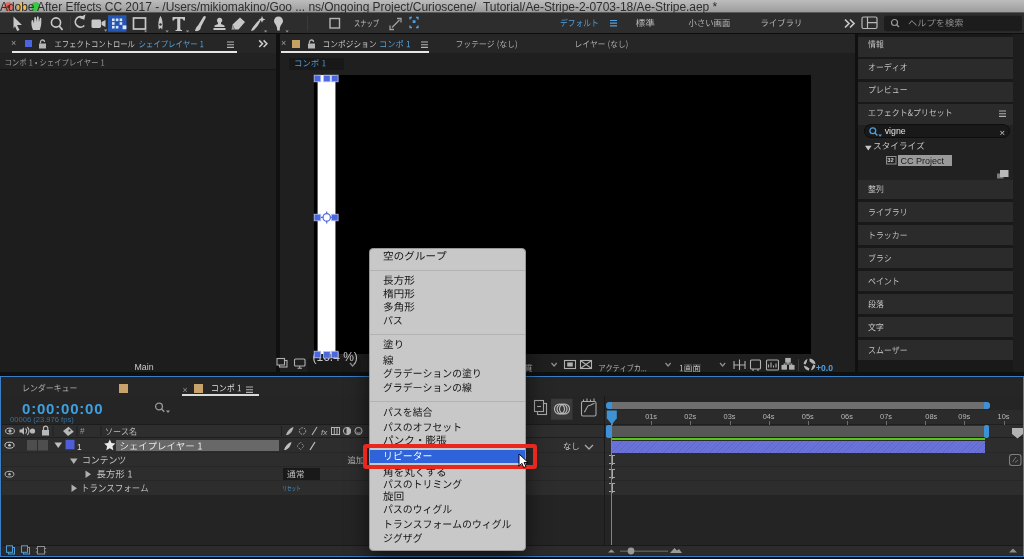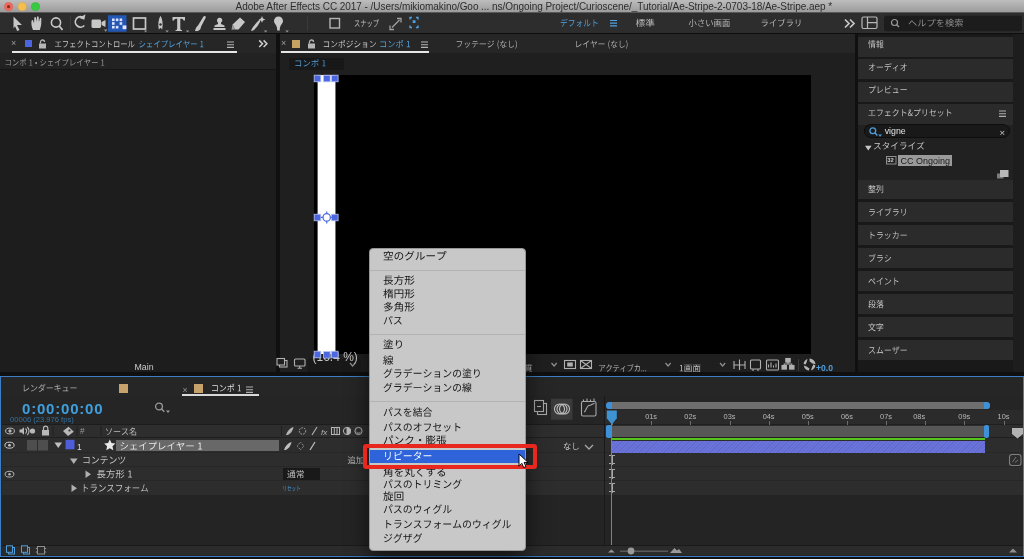--- a/index.html
+++ b/index.html
@@ -9,21 +9,21 @@
 </style></head><body>
 <div id="scr">
 
 <div class="ab" style="left:0;top:0;width:1024px;height:13px;background:linear-gradient(#bdbdbd,#9c9c9c);border-bottom:1px solid #585858"></div>
 <svg class="ab" style="left:0;top:0" width="60" height="13">
 <circle cx="8.6" cy="6.7" r="4.1" fill="#ee6a5e" stroke="#d85d52" stroke-width=".5"></circle>
 <circle cx="8.6" cy="6.7" r="1.6" fill="#8c2b22"></circle>
 <circle cx="22.2" cy="6.7" r="4.1" fill="#f5bf4f" stroke="#e0a73e" stroke-width=".5"></circle>
 <circle cx="35.5" cy="6.7" r="4.1" fill="#39ca44" stroke="#2eb138" stroke-width=".5"></circle>
 </svg>
-<div class="lat" style="left:0;top:1px;width:832px;text-align:right;font-size:10px;line-height:12px;color:#2e2e2e;letter-spacing:-0.05px">Adobe After Effects CC 2017 - /Users/mikiomakino/Goo ... ns/Ongoing Project/Curioscene/_Tutorial/Ae-Stripe-2-0703-18/Ae-Stripe.aep *</div>
+<div class="lat" style="left:0;top:1px;width:832px;text-align:left;font-size:12px;line-height:12px;color:#2e2e2e;letter-spacing:-0.05px">Adobe After Effects CC 2017 - /Users/mikiomakino/Goo ... ns/Ongoing Project/Curioscene/_Tutorial/Ae-Stripe-2-0703-18/Ae-Stripe.aep *</div>
 
 <div class="ab" style="left:0;top:13px;width:1024px;height:21px;background:#2d2d2d;border-bottom:1px solid #0d0d0d"></div>
 <svg class="ab" style="left:0;top:13px" width="1024" height="21" fill="none" stroke="none">
 
 <path d="M13.5,15.5 L13.5,3.5 L22,12 L17,12 L19.5,17 L17.2,18 L15,13.2 Z" fill="#c8c8c8"></path>
 
 <path d="M33,17 C32,14 31,12 31.5,8 C31.8,6.8 33,6.8 33.3,8 L34,10.5 L34.3,4.8 C34.4,3.6 35.8,3.6 36,4.8 L36.3,9 L37,4.2 C37.2,3 38.6,3.1 38.7,4.3 L38.9,9 L39.8,5.4 C40.1,4.3 41.3,4.5 41.3,5.6 C41.3,9 41.5,12 40.5,14.5 L39.8,17 Z" fill="#c8c8c8"></path>
 
 <circle cx="56" cy="9.5" r="4.6" stroke="#c8c8c8" stroke-width="1.6"></circle>
 <path d="M59.2,13 L62.5,16.8" stroke="#c8c8c8" stroke-width="1.8"></path>
@@ -226,21 +226,21 @@
 
 <svg class="ab" style="left:864.5px;top:144.5px" width="9" height="7">
       <path d="M0,0.8 h6.6 l-3.3,4.8 Z" fill="#c9c9c9"></path>
     </svg>
 
 <svg class="ab" style="left:886px;top:156px" width="11" height="9">
 <rect x="0.5" y="0.5" width="9.5" height="7.5" fill="#1f1f1f" stroke="#8f8f8f" stroke-width="1"></rect>
 </svg>
 <div class="lat" style="left:887.3px;top:157px;font-size:5.8px;font-weight:bold;color:#cfcfcf">32</div>
 <div class="ab" style="left:897.8px;top:155.2px;width:54.2px;height:10.5px;background:#9a9a9a"></div>
-<div class="lat" style="left:900.5px;top:156px;font-size:9px;color:#1a1a1a">CC Ongoing</div>
+<div class="lat" style="left:900.5px;top:156px;font-size:9px;color:#1a1a1a">CC Project</div>
 
 <svg class="ab" style="left:996px;top:168.5px" width="14" height="11">
 <rect x="1" y="4.5" width="6.5" height="5" fill="#7c7c7c"></rect>
 <rect x="4" y="1" width="8.5" height="7" fill="#b8b8b8"></rect>
 </svg>
 
 <div class="ab" style="left:0;top:375.5px;width:1024px;height:181px;border:1.5px solid #3c7fc6;background:#262626"></div>
 <div class="ab" style="left:1.5px;top:396px;width:1021px;height:28px;background:#252525"></div>
 <div class="ab" style="left:1.5px;top:424px;width:1021px;height:14px;background:#2e2e2e;border-top:1px solid #1c1c1c;border-bottom:1px solid #1f1f1f"></div>
 <div class="ab" style="left:1.5px;top:438px;width:1021px;height:56.5px;background:#2d2d2d"></div>
@@ -375,21 +375,21 @@
     <div class="lat" style="left:717.5px;top:411.5px;width:24px;text-align:center;font-size:7.4px;color:#b8b8b8">03s</div>
     <div class="ab" style="left:729.5px;top:421px;width:1px;height:3.5px;background:#6e6e6e"></div>
     <div class="lat" style="left:756.6px;top:411.5px;width:24px;text-align:center;font-size:7.4px;color:#b8b8b8">04s</div>
     <div class="ab" style="left:768.6px;top:421px;width:1px;height:3.5px;background:#6e6e6e"></div>
     <div class="lat" style="left:795.8px;top:411.5px;width:24px;text-align:center;font-size:7.4px;color:#b8b8b8">05s</div>
     <div class="ab" style="left:807.8px;top:421px;width:1px;height:3.5px;background:#6e6e6e"></div>
     <div class="lat" style="left:834.9px;top:411.5px;width:24px;text-align:center;font-size:7.4px;color:#b8b8b8">06s</div>
     <div class="ab" style="left:846.9px;top:421px;width:1px;height:3.5px;background:#6e6e6e"></div>
     <div class="lat" style="left:874.0px;top:411.5px;width:24px;text-align:center;font-size:7.4px;color:#b8b8b8">07s</div>
     <div class="ab" style="left:886.0px;top:421px;width:1px;height:3.5px;background:#6e6e6e"></div>
-    <div class="lat" style="left:913.2px;top:411.5px;width:24px;text-align:left;font-size:7.4px;color:#b8b8b8">08s</div>
+    <div class="lat" style="left:913.2px;top:411.5px;width:24px;text-align:right;font-size:7.4px;color:#b8b8b8">08s</div>
     <div class="ab" style="left:925.2px;top:421px;width:1px;height:3.5px;background:#6e6e6e"></div>
     <div class="lat" style="left:952.3px;top:411.5px;width:24px;text-align:center;font-size:7.4px;color:#b8b8b8">09s</div>
     <div class="ab" style="left:964.3px;top:421px;width:1px;height:3.5px;background:#6e6e6e"></div>
     <div class="lat" style="left:991.5px;top:411.5px;width:24px;text-align:center;font-size:7.4px;color:#b8b8b8">10s</div>
     <div class="ab" style="left:1003.5px;top:421px;width:1px;height:3.5px;background:#6e6e6e"></div>
 
 <div class="ab" style="left:606px;top:425.5px;width:383px;height:11.5px;background:#575757"></div>
 <div class="ab" style="left:606px;top:425px;width:5.5px;height:12.5px;background:#3e91d8;border-radius:2px"></div>
 <div class="ab" style="left:983.5px;top:425px;width:5.5px;height:12.5px;background:#3e91d8;border-radius:2px"></div>
 

